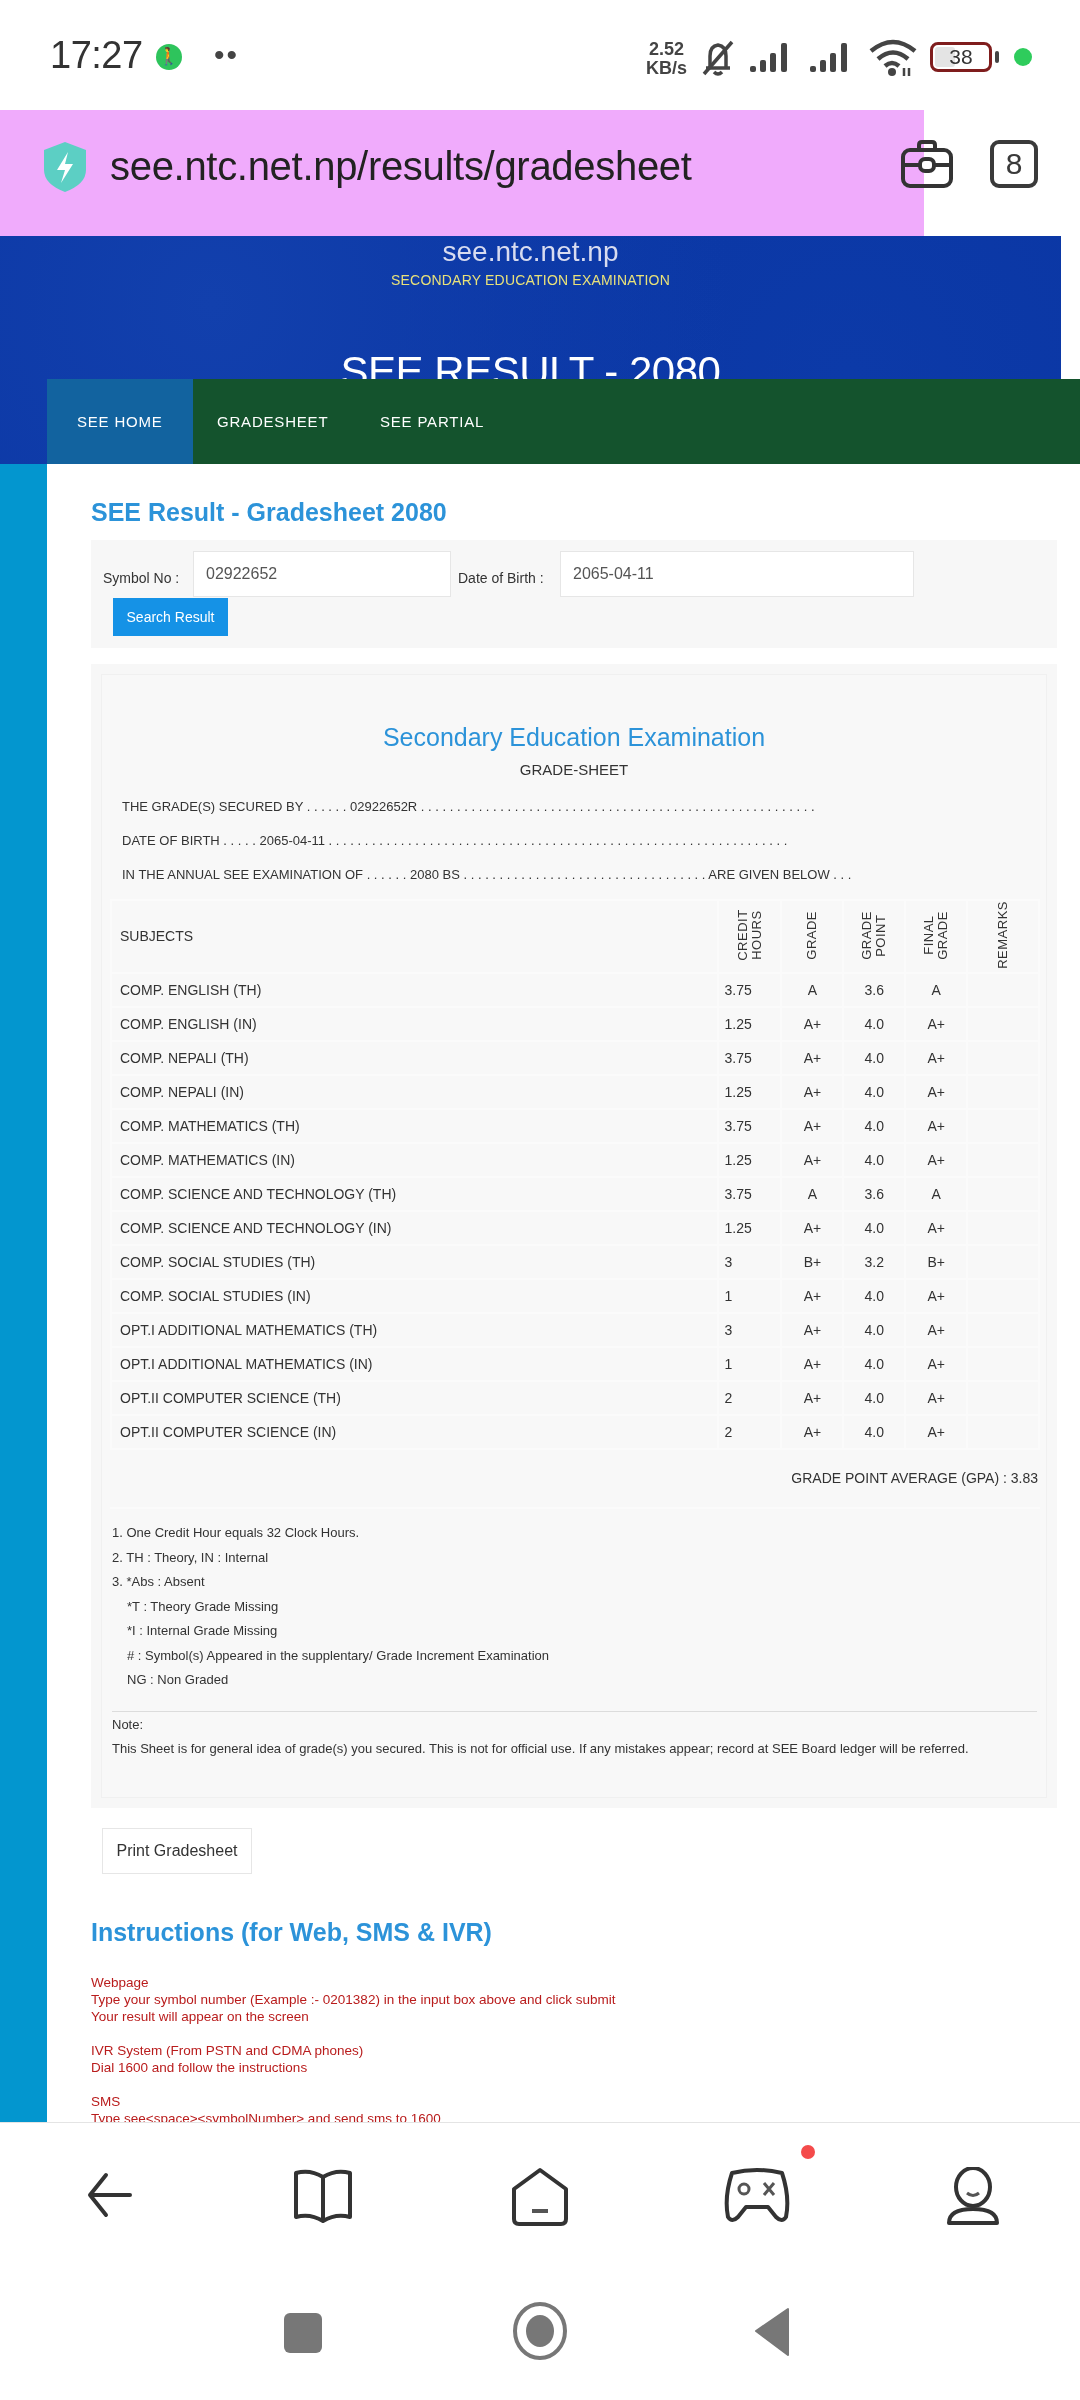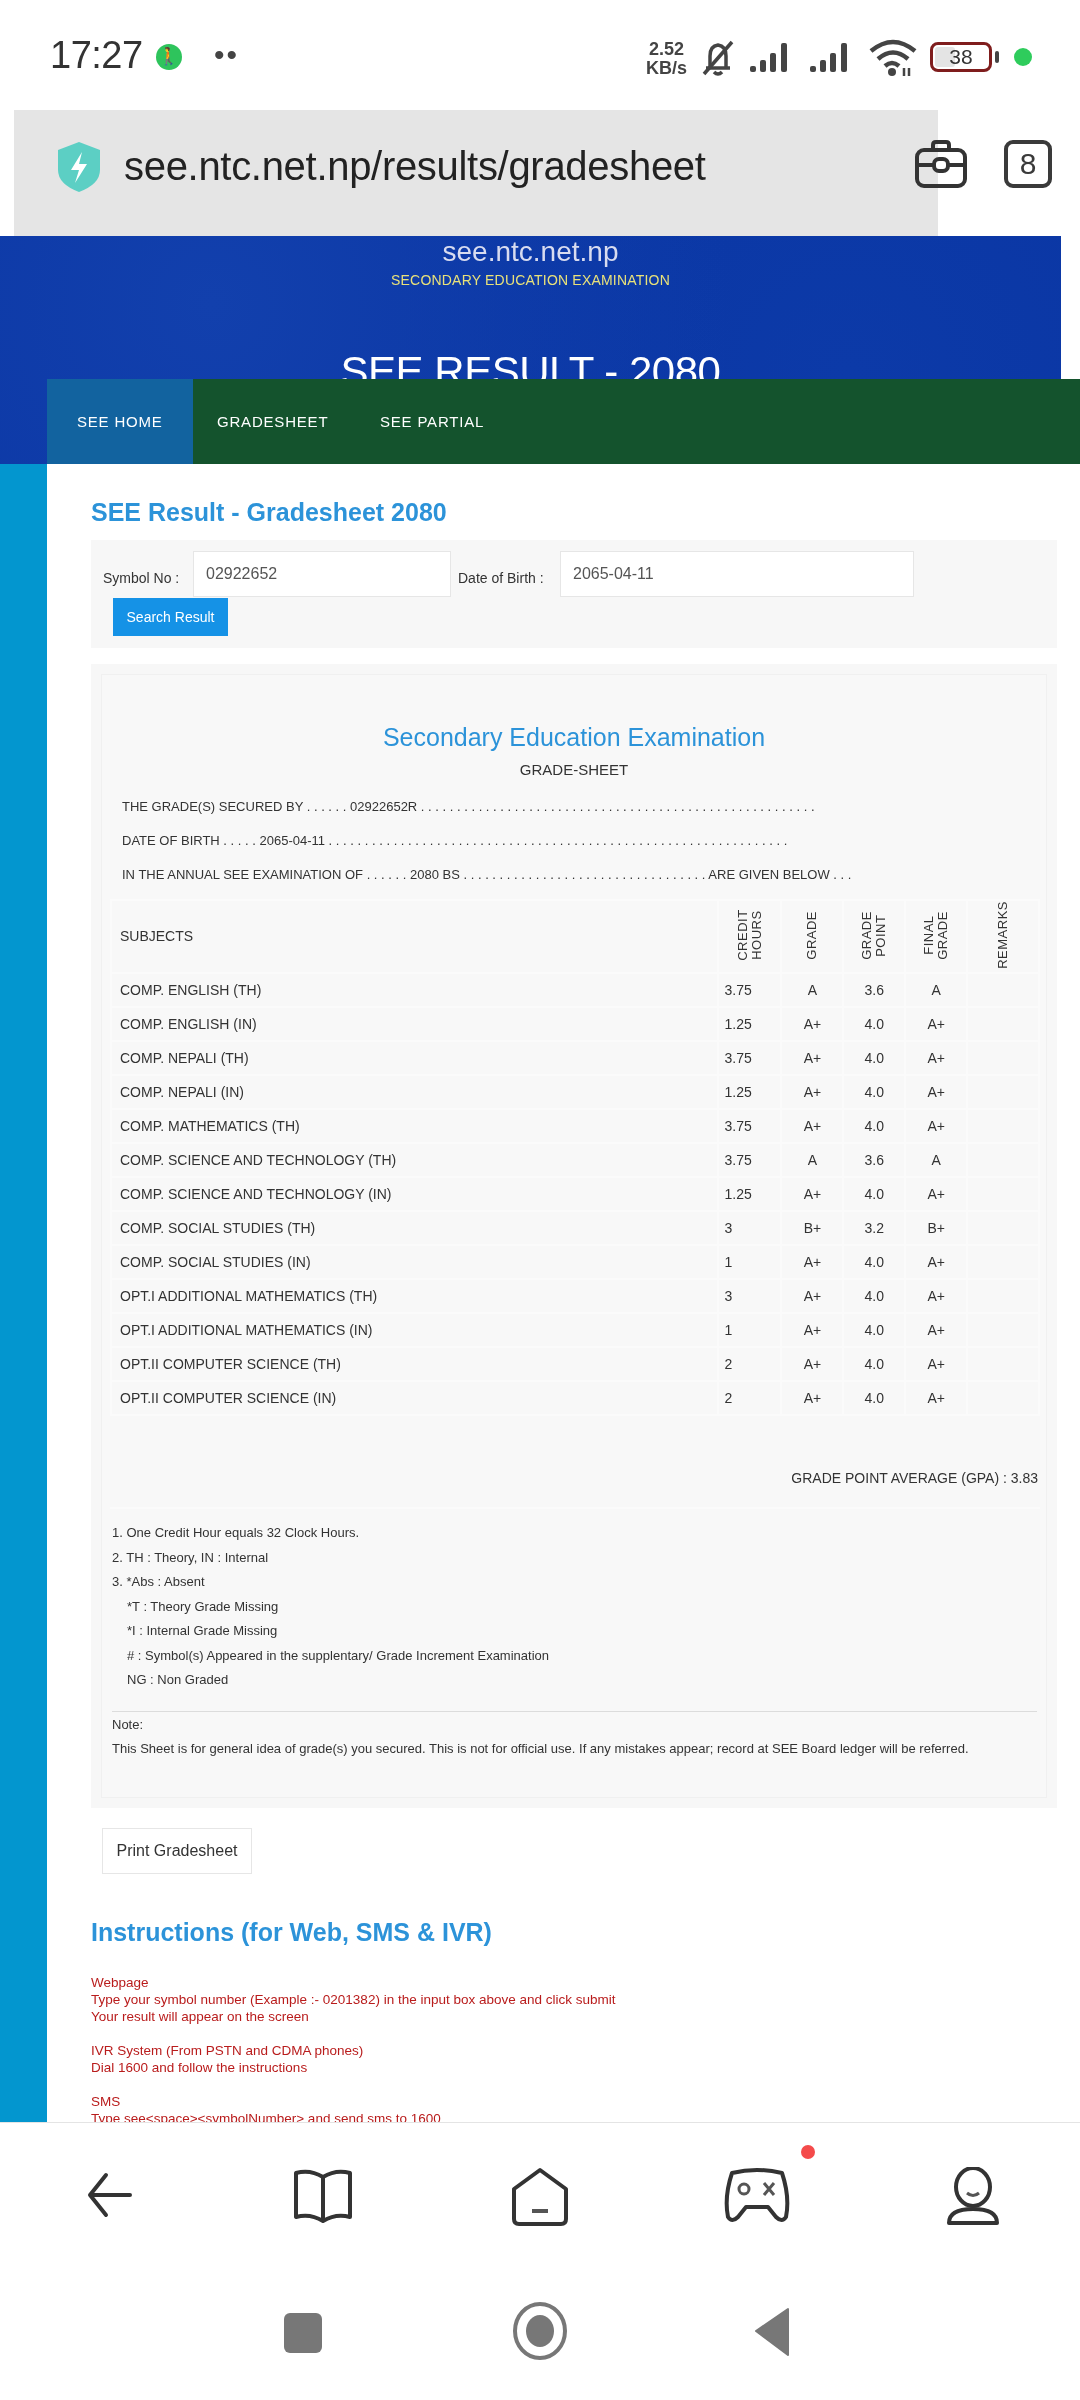--- a/index.html
+++ b/index.html
@@ -15,21 +15,21 @@
   .mute-icon { position: absolute; left: 700px; top: 38px; }
   .signal-icon { position: absolute; top: 40px; }
   .wifi-icon { position: absolute; left: 868px; top: 38px; }
   .battery { position: absolute; left: 930px; top: 42px; width: 62px; height: 30px; border: 3px solid #7f1d1d; border-radius: 8px; font-size: 21px; text-align: center; line-height: 24px; color: #333; }
   .battery-fill { position: absolute; left: 2px; top: 2px; width: 20px; height: 20px; background: #e4e4e4; border-radius: 3px; z-index: 0; }
   .battery span { position: relative; z-index: 1; }
   .battery-tip { position: absolute; left: 995px; top: 51px; width: 4px; height: 12px; background: #444; border-radius: 2px; }
   .status-dot { position: absolute; left: 1014px; top: 48px; width: 18px; height: 18px; border-radius: 50%; background: #2ecc5c; }
 
   
-  .address-bar { position: absolute; top: 110px; left: 14px; width: 924px; height: 126px; background: #e5e5e5; }
+  .address-bar { position: absolute; top: 110px; left: 0; width: 924px; height: 126px; background: #f0abfc; }
   .shield-icon { position: absolute; left: 42px; top: 30px; }
   .url-text { position: absolute; left: 110px; top: 34px; font-size: 40px; color: #222; letter-spacing: -0.3px; }
   .toolbox-icon { position: absolute; left: 900px; top: 28px; }
   .tabs-count { position: absolute; left: 990px; top: 30px; width: 48px; height: 48px; border: 4px solid #3a3a3a; border-radius: 9px; text-align: center; font-size: 30px; line-height: 40px; color: #3a3a3a; }
 
   
   .site-header { position: absolute; top: 236px; left: 0; width: 1061px; height: 228px;
     background: #0a35a3; background-image: radial-gradient(circle at 20% 30%, #1240ad 0, transparent 60%), radial-gradient(circle at 80% 60%, #0c3aa8 0, transparent 55%); }
   .site-domain { position: absolute; top: 0; width: 100%; text-align: center; font-size: 28px; color: #d8dcf0; }
   .site-subtitle { position: absolute; top: 36px; width: 100%; text-align: center; font-size: 14px; color: #e8e17a; letter-spacing: 0.2px; }
@@ -227,20 +227,28 @@
             </tr>
             <tr>
               <td class="subj">COMP. MATHEMATICS (TH)</td>
               <td class="num">3.75</td>
               <td class="c">A+</td>
               <td class="c">4.0</td>
               <td class="c">A+</td>
               <td class="c"></td>
             </tr>
             <tr>
+              <td class="subj">COMP. MATHEMATICS (IN)</td>
+              <td class="num">1.25</td>
+              <td class="c">A+</td>
+              <td class="c">4.0</td>
+              <td class="c">A+</td>
+              <td class="c"></td>
+            </tr>
+            <tr>
               <td class="subj">COMP. SCIENCE AND TECHNOLOGY (TH)</td>
               <td class="num">3.75</td>
               <td class="c">A</td>
               <td class="c">3.6</td>
               <td class="c">A</td>
               <td class="c"></td>
             </tr>
             <tr>
               <td class="subj">COMP. SCIENCE AND TECHNOLOGY (IN)</td>
               <td class="num">1.25</td>

